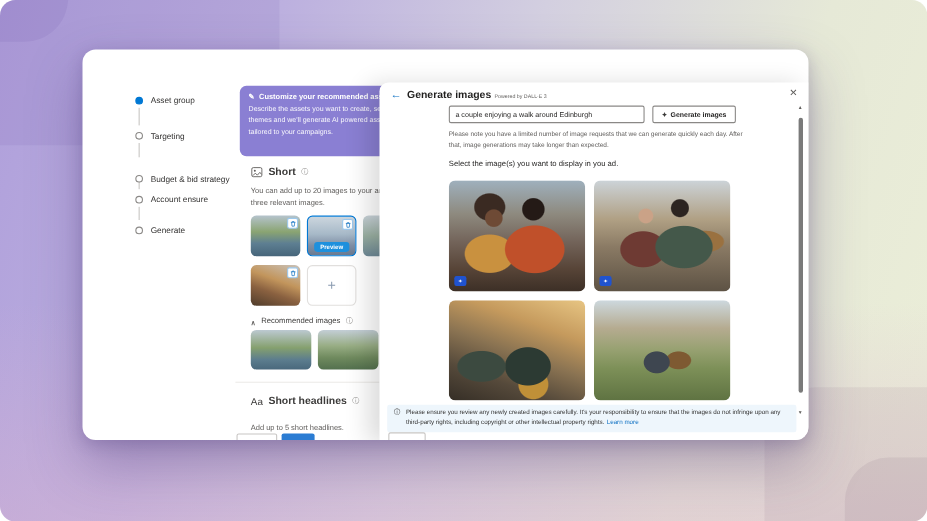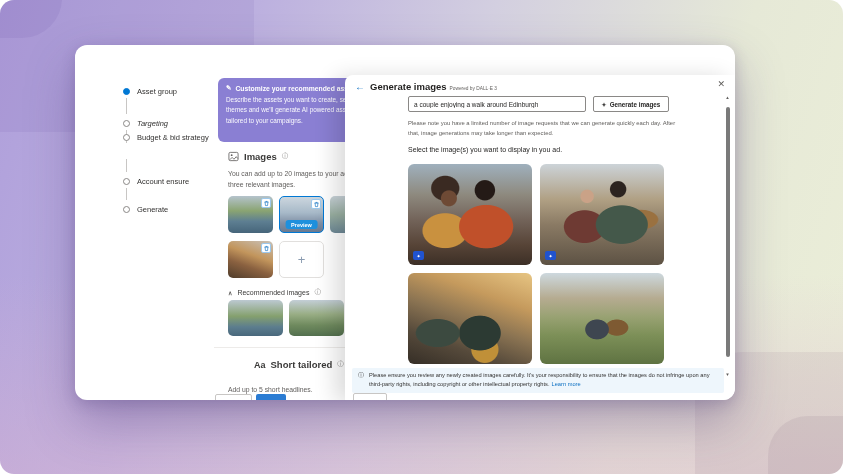--- a/index.html
+++ b/index.html
@@ -45,21 +45,21 @@
   .thumb.selected { border:1.5px solid #0078d4; }
   .trash-badge { position:absolute; top:2px; right:2px; width:10px; height:10px; background:#fff;
     border:0.5px solid #9cc8ec; border-radius:2px; display:flex; align-items:center; justify-content:center; }
   .preview-pill { position:absolute; bottom:3px; left:50%; transform:translateX(-50%);
     background:#1e90dd; color:#fff; font-size:5.5px; font-weight:bold; padding:1.5px 6px; border-radius:3px; white-space:nowrap; }
   .add-tile { position:absolute; width:45px; height:37px; border:1px solid #e1dfdd; border-radius:5px;
     background:#fff; display:flex; align-items:center; justify-content:center; font-size:13px; color:#8a9bb0; font-weight:300; }
   .rec-thumb { position:absolute; width:55px; height:36px; border-radius:5px; overflow:hidden; }
   .chevron { font-size:6px; color:#605e5c; font-weight:bold; }
   .divider { position:absolute; left:139px; top:302px; width:131px; height:1px; background:#edebe9; }
-  .aa-icon { font-size:9px; font-weight:bold; color:#3b3a39;margin-left:26px; }
+  .aa-icon { font-size:9px; font-weight:normal; color:#3b3a39; }
   .sliver-btn { position:absolute; height:12px; border-radius:2px; }
   .sliver-grey { left:140px; top:349px; width:37px; background:#fff; border:1px solid #c8c6c4; }
   .sliver-blue { left:181px; top:349px; width:30px; background:#2b7cd3; }
 
   
   .th-loch   { background:linear-gradient(180deg,#b5c3cc 0%,#8aa472 40%,#5e7f92 68%,#46657a 100%); }
   .th-city   { background:linear-gradient(180deg,#ccd6de 0%,#a7b9c8 45%,#7f8fa5 75%,#6a7a90 100%); }
   .th-coast  { background:linear-gradient(180deg,#c8d2d8 0%,#9ab0a2 50%,#6d8896 100%); }
   .th-sunset { background:linear-gradient(200deg,#c9c2ba 0%,#c2955c 40%,#8a6140 65%,#4f3c2b 100%); }
   .th-rec1 { background:linear-gradient(180deg,#bcc9d1 0%,#85a06e 45%,#5c7d8e 75%,#49687c 100%); }
@@ -143,25 +143,25 @@
 
     <div class="conn" style="top:53px;height:16px;"></div>
     <div class="conn" style="top:85px;height:13px;"></div>
     <div class="conn" style="top:114px;height:13px;"></div>
     <div class="conn" style="top:143px;height:12px;"></div>
 
     <div class="step active" style="top:41px;">
       <span class="dot"></span>
       <span class="step-label">Asset group</span>
     </div>
-    <div class="step" style="top:73px;font-style:italic;">
+    <div class="step" style="top:73px;">
       <span class="dot"></span>
       <span class="step-label">Targeting</span>
     </div>
-    <div class="step" style="top:87px;">
+    <div class="step" style="top:112px;">
       <span class="dot"></span>
       <span class="step-label">Budget &amp; bid strategy</span>
     </div>
     <div class="step" style="top:131px;">
       <span class="dot"></span>
       <span class="step-label">Account ensure</span>
     </div>
     <div class="step" style="top:159px;">
       <span class="dot"></span>
       <span class="step-label">Generate</span>
@@ -174,21 +174,21 @@
       </div>
       <div class="banner-body">Describe the assets you want to create, select one or multiple themes and we'll generate AI powered asset recommendations tailored to your campaigns.</div>
     </div>
 
     <div class="sec-header" style="left:153px; top:106px;">
       <svg width="11" height="11" viewBox="0 0 12 12">
         <rect x="1" y="1.5" width="10" height="9" rx="1.5" stroke="#605e5c" stroke-width="0.9" fill="none"></rect>
         <circle cx="4" cy="4.5" r="1" fill="#605e5c"></circle>
         <path d="M2 9.5l2.5-2.5 2 2L9 6.2l1.6 2" stroke="#605e5c" stroke-width="0.9" fill="none"></path>
       </svg>
-      <span class="sec-title">Images</span>
+      <span class="sec-title">Short</span>
       <span class="info">ⓘ</span>
     </div>
     <div class="desc" style="left:153px; top:124px; width:192px;">You can add up to 20 images to your ad. We'll recommend three relevant images.</div>
 
     <div class="thumb th-loch" style="left:153px; top:151px;" aria-label="Loch with castle">
       <span class="trash-badge">
         <svg width="7" height="7" viewBox="0 0 10 10">
             <path d="M2 3h6M4 3V2h2v1M3 3l.5 5h3L7 3" stroke="#0b6fc2" stroke-width="0.9" fill="none"></path>
           </svg>
       </span>
@@ -225,21 +225,21 @@
       <span class="info">ⓘ</span>
     </div>
     <div class="rec-thumb th-rec1" style="left:153px; top:255px;" aria-label="Lake with hills"></div>
     <div class="rec-thumb th-rec2" style="left:214px; top:255px;" aria-label="Castle in green valley"></div>
     <div class="rec-thumb th-rec3" style="left:275px; top:255px;" aria-label="Mountain loch"></div>
 
     <div class="divider"></div>
 
     <div class="sec-header" style="left:153px; top:314px;">
       <span class="aa-icon">Aa</span>
-      <span class="sec-title">Short tailored</span>
+      <span class="sec-title">Short headlines</span>
       <span class="info">ⓘ</span>
     </div>
     <div class="desc" style="left:153px; top:340px; width:190px;">Add up to 5 short headlines.</div>
     <div class="sliver-btn sliver-grey"></div>
     <div class="sliver-btn sliver-blue"></div>
 
     <div class="panel">
       <span class="back-btn">←</span>
       <div class="panel-title">
         <span>Generate images</span><span class="powered">Powered by DALL·E 3</span>

